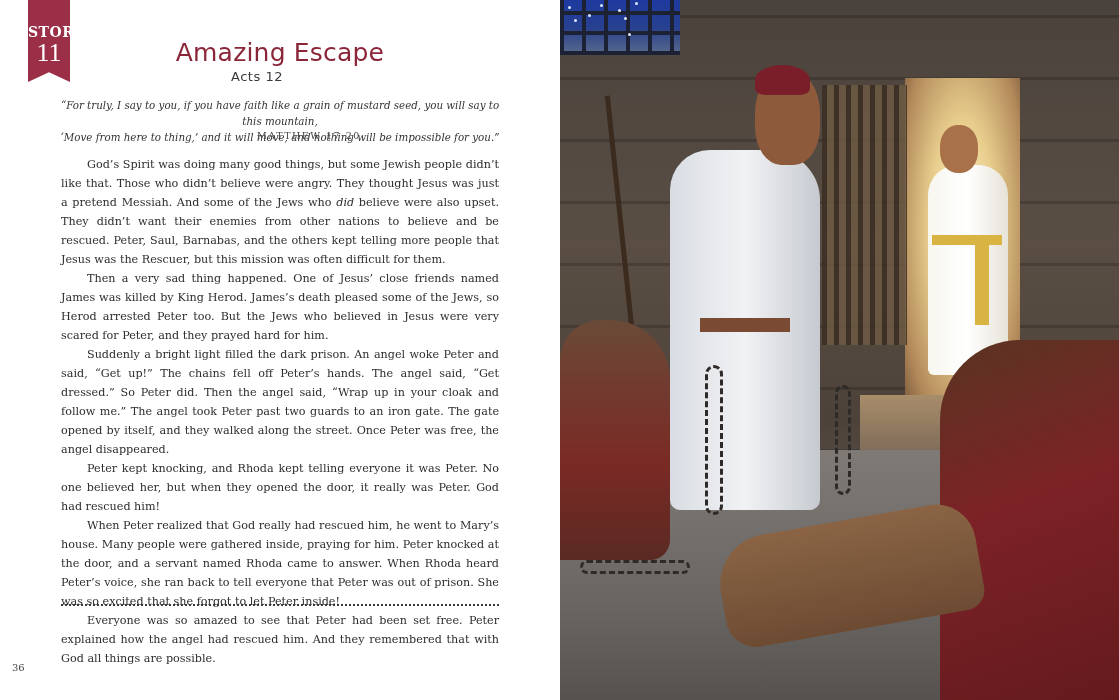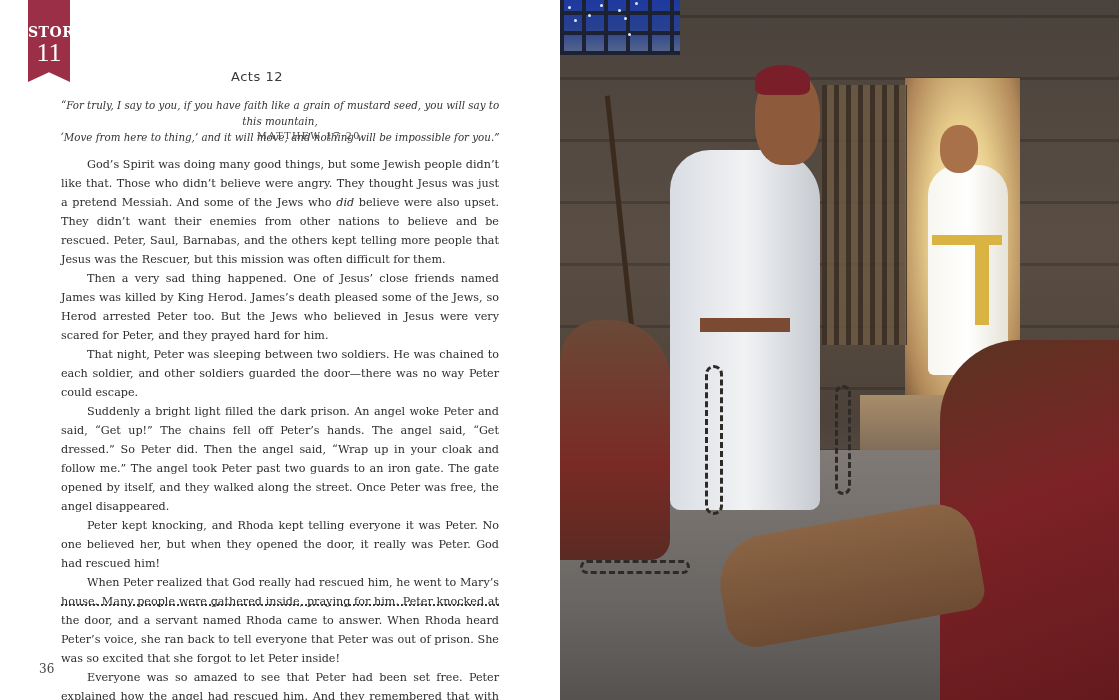--- a/index.html
+++ b/index.html
@@ -62,22 +62,22 @@
       position: absolute; left: 61px; top: 604px; width: 438px; height: 2px;
       border-top: 2px dotted #3a3a3a;
     }
     .question {
       position: absolute; left: 61px; top: 613px; width: 438px;
       font-family: "DejaVu Serif", serif; font-style: italic; font-weight: bold;
       font-size: 11px; line-height: 18px; color: #2a2a2a; text-align: justify;
     }
 
     .page-number {
-      position: absolute; left: 39px; top: 662px;
-      font-family: "DejaVu Serif", serif; font-size: 12px; color: #444;
+      position: absolute; left: 12px; top: 662px;
+      font-family: "DejaVu Serif", serif; font-size: 10px; color: #444;
     }
 
     
     .illus { position: absolute; inset: 0; }
     .wall {
       position: absolute; inset: 0;
       background:
         repeating-linear-gradient(0deg, rgba(0,0,0,0.18) 0 3px, transparent 3px 62px),
         linear-gradient(180deg, #4a423c 0%, #5a4e44 35%, #4d4239 60%, #5b5552 75%, #6b6663 100%);
     }
@@ -166,32 +166,32 @@
 </head>
 <body>
 
 <div class="page-left">
 
   <div class="ribbon">
     <span class="story-label">STORY</span>
     <span class="story-num">11</span>
   </div>
 
+  <h1 class="title">Amazing Escape</h1>
   <div class="subtitle">Acts 12</div>
 
   <div class="epigraph">
     <div>“For truly, I say to you, if you have faith like a grain of mustard seed, you will say to this mountain,</div>
     <div>‘Move from here to thing,’ and it will move, and nothing will be impossible for you.”</div>
   </div>
   <div class="epigraph-ref">MATTHEW 17:20</div>
 
   <div class="body-text">
     <p><span>God’s Spirit was doing many good things, but some Jewish people didn’t like that. Those who didn’t believe were angry. They thought Jesus was just a pretend Messiah. And some of the Jews who </span><em>did</em><span> believe were also upset. They didn’t want their enemies from other nations to believe and be rescued. Peter, Saul, Barnabas, and the others kept telling more people that Jesus was the Rescuer, but this mission was often difficult for them.</span></p>
     <p>Then a very sad thing happened. One of Jesus’ close friends named James was killed by King Herod. James’s death pleased some of the Jews, so Herod arrested Peter too. But the Jews who believed in Jesus were very scared for Peter, and they prayed hard for him.</p>
-    <p>That night, Peter was sleeping between two soldiers. He was chained to each soldier, and other soldiers guarded the door—there was no way Peter could escape.</p>
     <p>Suddenly a bright light filled the dark prison. An angel woke Peter and said, “Get up!” The chains fell off Peter’s hands. The angel said, “Get dressed.” So Peter did. Then the angel said, “Wrap up in your cloak and follow me.” The angel took Peter past two guards to an iron gate. The gate opened by itself, and they walked along the street. Once Peter was free, the angel disappeared.</p>
     <p>Peter kept knocking, and Rhoda kept telling everyone it was Peter. No one believed her, but when they opened the door, it really was Peter. God had rescued him!</p>
     <p>When Peter realized that God really had rescued him, he went to Mary’s house. Many people were gathered inside, praying for him. Peter knocked at the door, and a servant named Rhoda came to answer. When Rhoda heard Peter’s voice, she ran back to tell everyone that Peter was out of prison. She was so excited that she forgot to let Peter inside!</p>
     <p>Everyone was so amazed to see that Peter had been set free. Peter explained how the angel had rescued him. And they remembered that with God all things are possible.</p>
   </div>
 
   <div class="dotted-rule"></div>
 
   <div class="page-number">36</div>
 </div>

